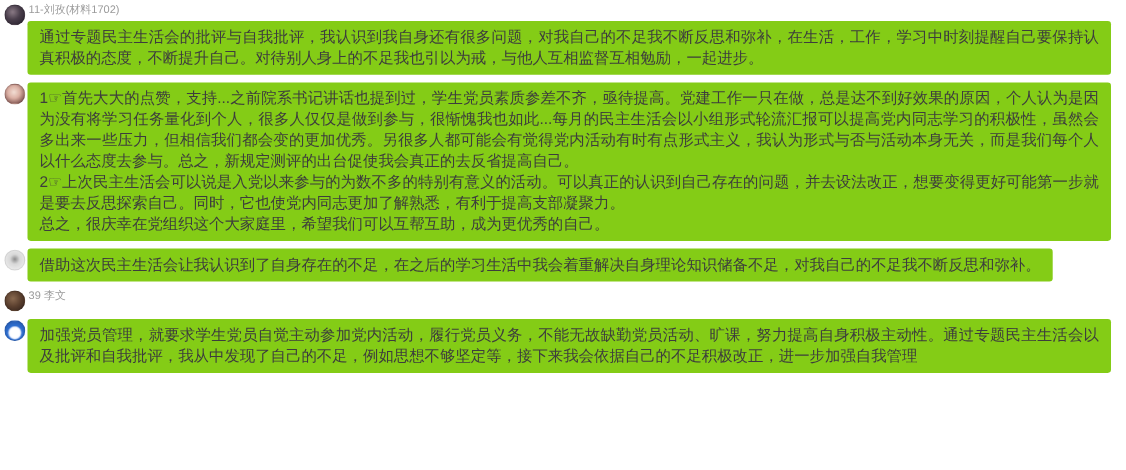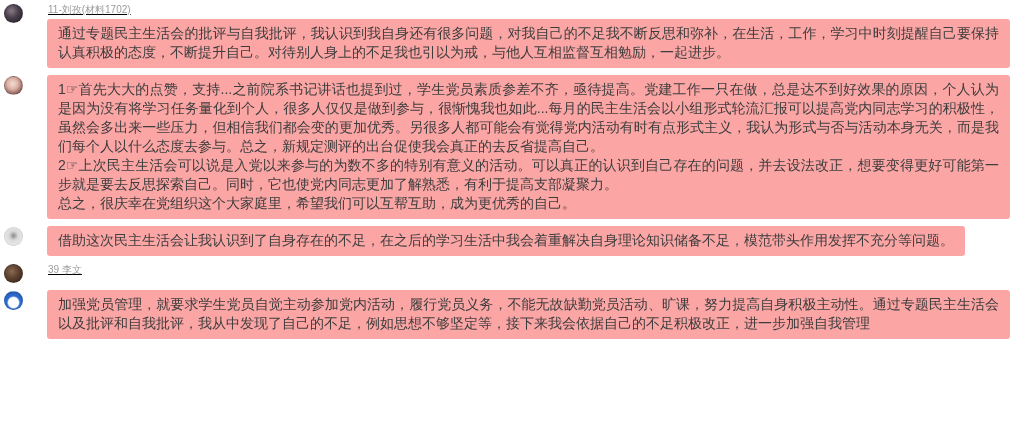--- a/index.html
+++ b/index.html
@@ -26,34 +26,33 @@
     height: 19px;
     border-radius: 50%;
     flex-shrink: 0;
     margin-top: 1px;
     border: 1px solid rgba(0,0,0,0.08);
     box-sizing: border-box;
   }
   .content {
     flex: 1;
     min-width: 0;
-    margin-left: 24px;
-    text-decoration: underline;
+    margin-left: 2px;
   }
   .username {
     font-size: 10px;
     color: #9b9b9b;
     margin: 1px 0 4px 1px;
     line-height: 11px;
   }
   .bubble {
     display: inline-block;
     max-width: 100%;
     box-sizing: border-box;
-    background: #fca5a5;
+    background: #84cc16;
     color: #3d3d3d;
     font-size: 14px;
     line-height: 19px;
     padding: 5px 11px 6px 11px;
     border-radius: 3px;
     white-space: pre-wrap;
     word-break: break-all;
     text-align: justify;
   }
 </style>
@@ -75,21 +74,21 @@
     <div class="content">
       <div class="bubble">1☞首先大大的点赞，支持...之前院系书记讲话也提到过，学生党员素质参差不齐，亟待提高。党建工作一只在做，总是达不到好效果的原因，个人认为是因为没有将学习任务量化到个人，很多人仅仅是做到参与，很惭愧我也如此...每月的民主生活会以小组形式轮流汇报可以提高党内同志学习的积极性，虽然会多出来一些压力，但相信我们都会变的更加优秀。另很多人都可能会有觉得党内活动有时有点形式主义，我认为形式与否与活动本身无关，而是我们每个人以什么态度去参与。总之，新规定测评的出台促使我会真正的去反省提高自己。
 2☞上次民主生活会可以说是入党以来参与的为数不多的特别有意义的活动。可以真正的认识到自己存在的问题，并去设法改正，想要变得更好可能第一步就是要去反思探索自己。同时，它也使党内同志更加了解熟悉，有利于提高支部凝聚力。
 总之，很庆幸在党组织这个大家庭里，希望我们可以互帮互助，成为更优秀的自己。</div>
     </div>
   </div>
 
   <div class="msg">
     <div class="avatar" style="background: radial-gradient(circle at 50% 45%, #8a8a8a 0%, #d8d8d8 35%, #f4f4f4 100%);"></div>
     <div class="content">
-      <div class="bubble">借助这次民主生活会让我认识到了自身存在的不足，在之后的学习生活中我会着重解决自身理论知识储备不足，模范带头作用发挥不充分等问题。</div>
+      <div class="bubble">借助这次民主生活会让我认识到了自身存在的不足，在之后的学习生活中我会着重解决自身理论知识储备不足，对我自己的不足我不断反思和弥补。</div>
     </div>
   </div>
 
   <div class="msg">
     <div class="avatar" style="background: radial-gradient(circle at 40% 38%, #8a6a50 0%, #5a3f2e 50%, #2e201a 100%);"></div>
     <div class="content">
       <div class="username">39 李文</div>
     </div>
   </div>
 

